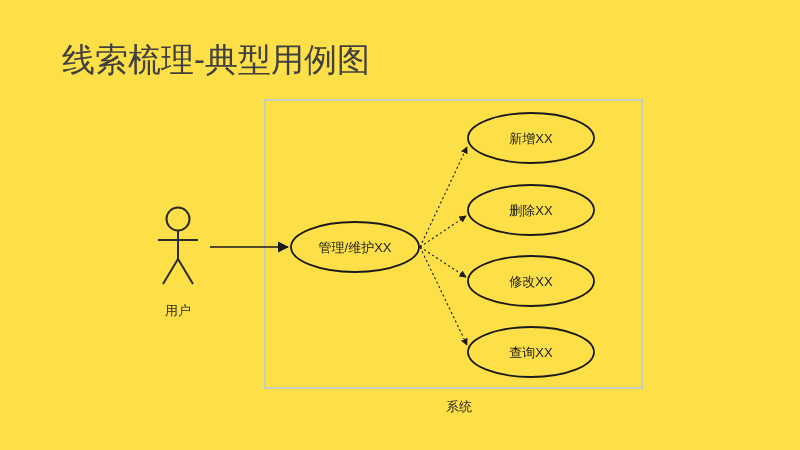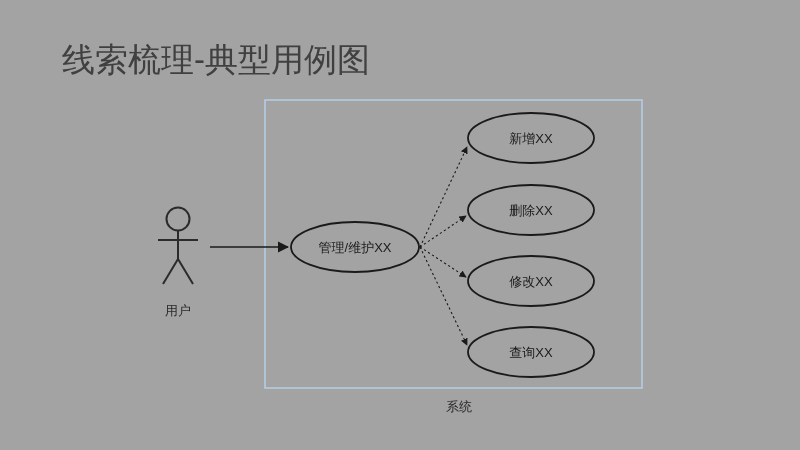--- a/index.html
+++ b/index.html
@@ -13,21 +13,21 @@
     font-family: "Liberation Sans", "DejaVu Sans", sans-serif;
     overflow: hidden;
     position: relative;
   }
   #slide {
     position: absolute;
     left: 0;
     top: 0;
     width: 800px;
     height: 450px;
-    background: #a3a3a3;
+    background: #fde047;
   }
   #slide-title {
     position: absolute;
     left: 62px;
     top: 38px;
     font-size: 33px;
     line-height: 44px;
     color: #404040;
     letter-spacing: 0px;
     white-space: nowrap;

